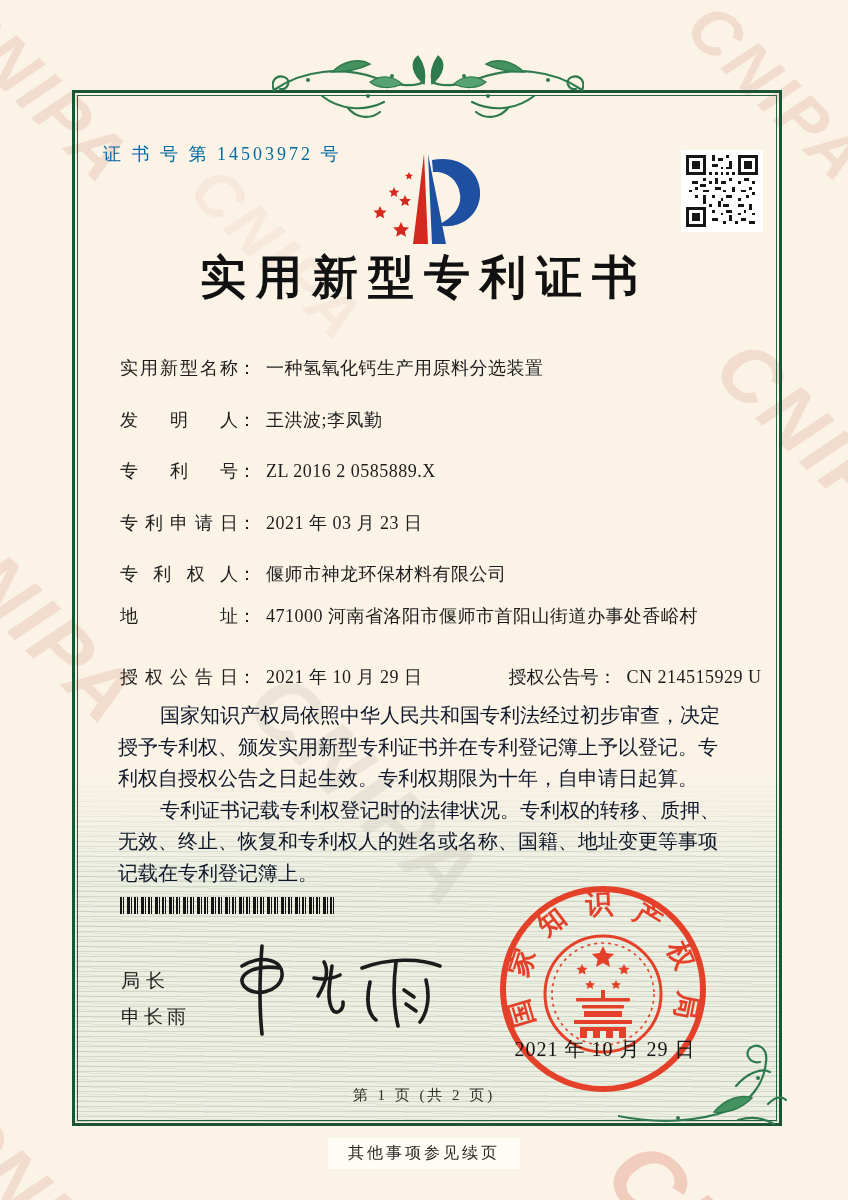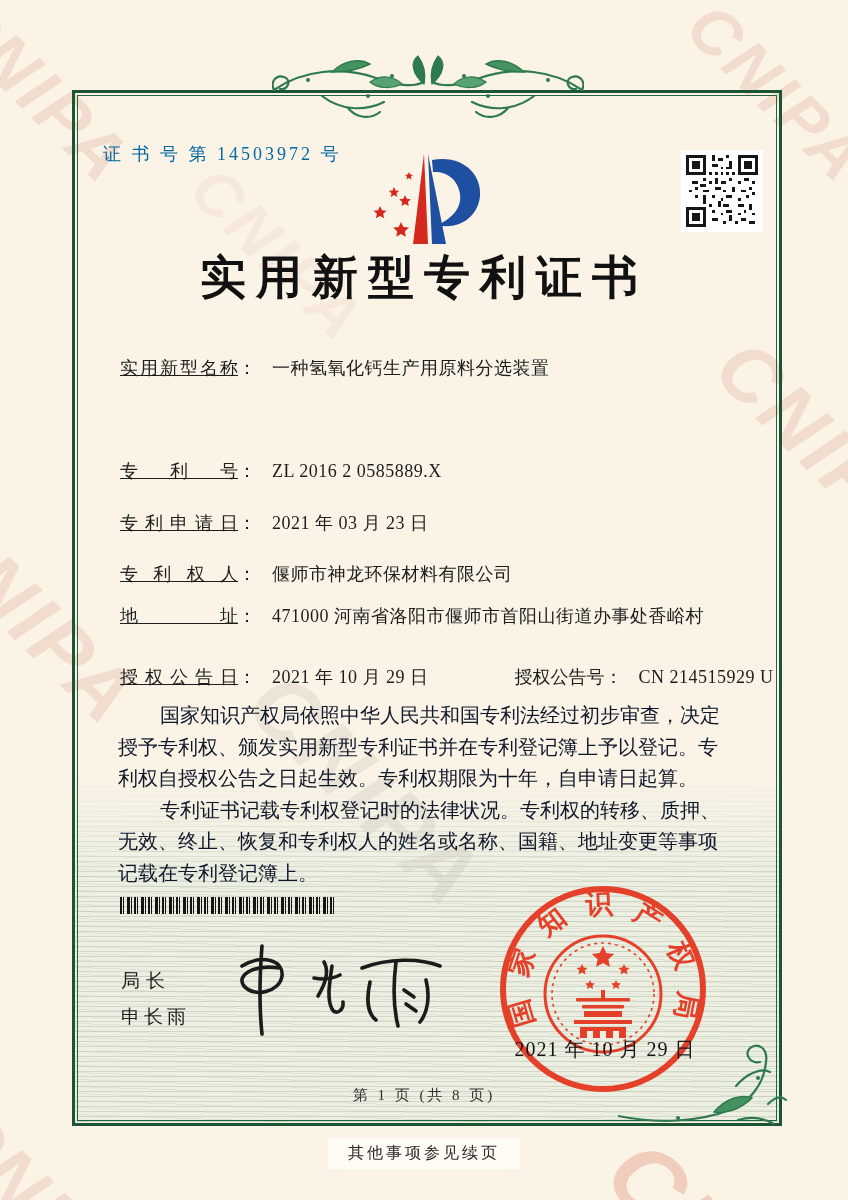--- a/index.html
+++ b/index.html
@@ -27,23 +27,23 @@
   .frame::after{content:"";position:absolute;inset:2px;border:1px solid #24633f;}
   .ornament{position:absolute;z-index:3;}
   
   .content{position:absolute;inset:0;z-index:4;}
   .cert-number{position:absolute;left:103px;top:142px;font-size:18px;letter-spacing:3px;color:#0369a1;}
   .logo{position:absolute;left:348px;top:142px;}
   .qr{position:absolute;left:681px;top:150px;width:82px;height:82px;background:#fff;padding:5px;box-sizing:border-box;}
   .title{position:absolute;left:0;top:247px;width:100%;text-align:center;
     font-size:46px;font-weight:bold;letter-spacing:10px;color:#111;}
   .frow{position:absolute;left:120px;width:620px;font-size:18px;white-space:nowrap;}
-  .flabel{display:inline-block;width:100px;text-align:justify;text-align-last:justify;vertical-align:bottom;text-decoration:underline;}
+  .flabel{display:inline-block;width:100px;text-align:justify;text-align-last:justify;vertical-align:bottom;}
   .fcolon{display:inline-block;width:18px;}
-  .fvalue{margin-left:16px;letter-spacing:.5px;}
+  .fvalue{margin-left:10px;letter-spacing:.5px;}
   .fpair2{margin-left:86px;margin-top:20px;}
   .paras{position:absolute;left:118px;top:700px;width:614px;font-size:20px;line-height:31.5px;color:#0f172a;}
   .paras p{margin:0;text-indent:2.1em;}
   .barcode{position:absolute;left:120px;top:897px;width:216px;height:17px;z-index:5;
     background:repeating-linear-gradient(90deg,
       #141414 0 2px, rgba(0,0,0,0) 2px 3px,
       #141414 3px 4px, rgba(0,0,0,0) 4px 7px,
       #141414 7px 10px, rgba(0,0,0,0) 10px 11px,
       #141414 11px 12px, rgba(0,0,0,0) 12px 14px);}
   .director-title{position:absolute;left:121px;top:968px;font-size:19px;letter-spacing:6px;z-index:5;}
@@ -199,20 +199,23 @@
           <rect x="22" y="23" width="2" height="1"></rect>
         <rect x="23" y="20" width="1" height="1"></rect>
       </g>
     </svg>
 
     <div class="title">实用新型专利证书</div>
 
     <div class="frow" style="top:356px">
       <span class="flabel" style="width:118px">实用新型名称</span><span class="fcolon">：</span><span class="fvalue">一种氢氧化钙生产用原料分选装置</span>
     </div>
+    <div class="frow" style="top:408px">
+      <span class="flabel" style="width:118px">发明人</span><span class="fcolon">：</span><span class="fvalue">王洪波;李凤勤</span>
+    </div>
     <div class="frow" style="top:459px">
       <span class="flabel" style="width:118px">专利号</span><span class="fcolon">：</span><span class="fvalue">ZL 2016 2 0585889.X</span>
     </div>
     <div class="frow" style="top:511px">
       <span class="flabel" style="width:118px">专利申请日</span><span class="fcolon">：</span><span class="fvalue">2021 年 03 月 23 日</span>
     </div>
     <div class="frow" style="top:562px">
       <span class="flabel" style="width:118px">专利权人</span><span class="fcolon">：</span><span class="fvalue">偃师市神龙环保材料有限公司</span>
     </div>
     <div class="frow" style="top:604px">
@@ -270,19 +273,19 @@
         <rect x="86" y="127" width="38" height="6"></rect>
         <rect x="76" y="136" width="58" height="4"></rect>
         <rect x="82" y="143" width="46" height="11"></rect>
         <rect x="89" y="147" width="6" height="7" fill="#edefe3"></rect>
         <rect x="102" y="147" width="6" height="7" fill="#edefe3"></rect>
         <rect x="115" y="147" width="6" height="7" fill="#edefe3"></rect>
       </g>
     </svg>
     <div class="seal-date">2021 年 10 月 29 日</div>
 
-    <div class="page-info">第 1 页 (共 8 页)</div>
+    <div class="page-info">第 1 页 (共 2 页)</div>
     <div class="foot-note">
       <span>其他事项参见续页</span>
     </div>
 
   </div>
 </div>
 
 </body></html>

